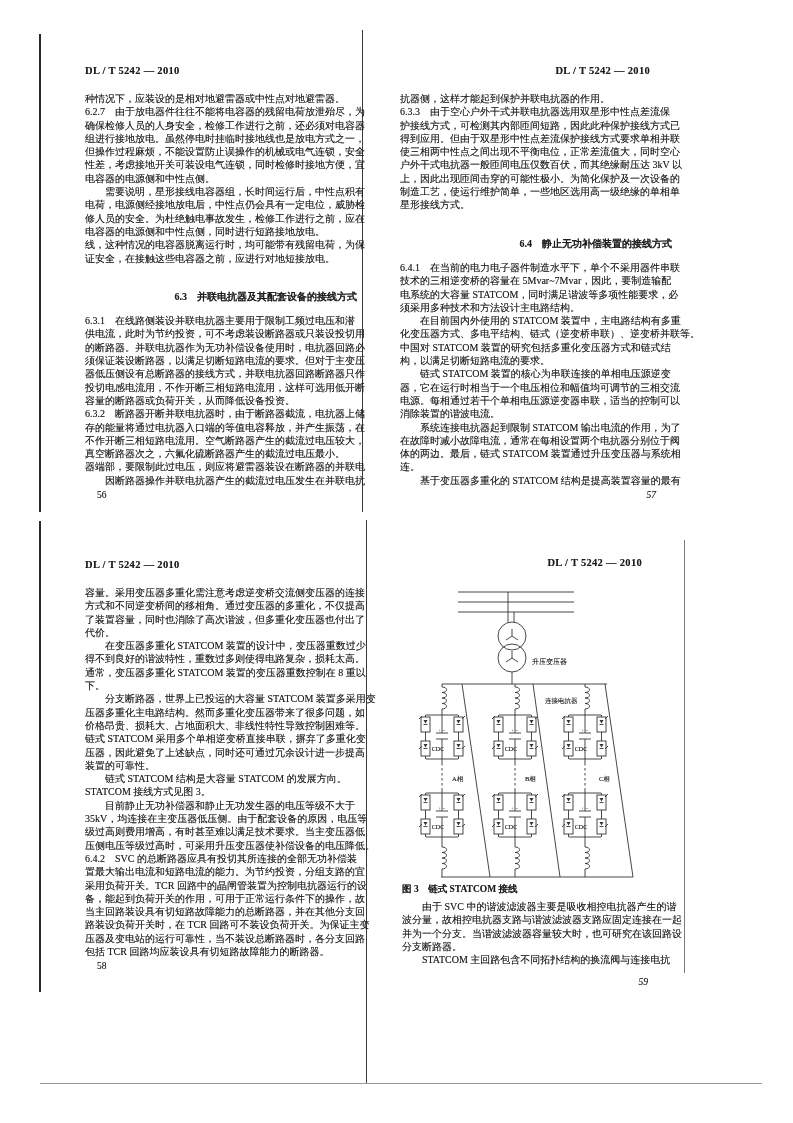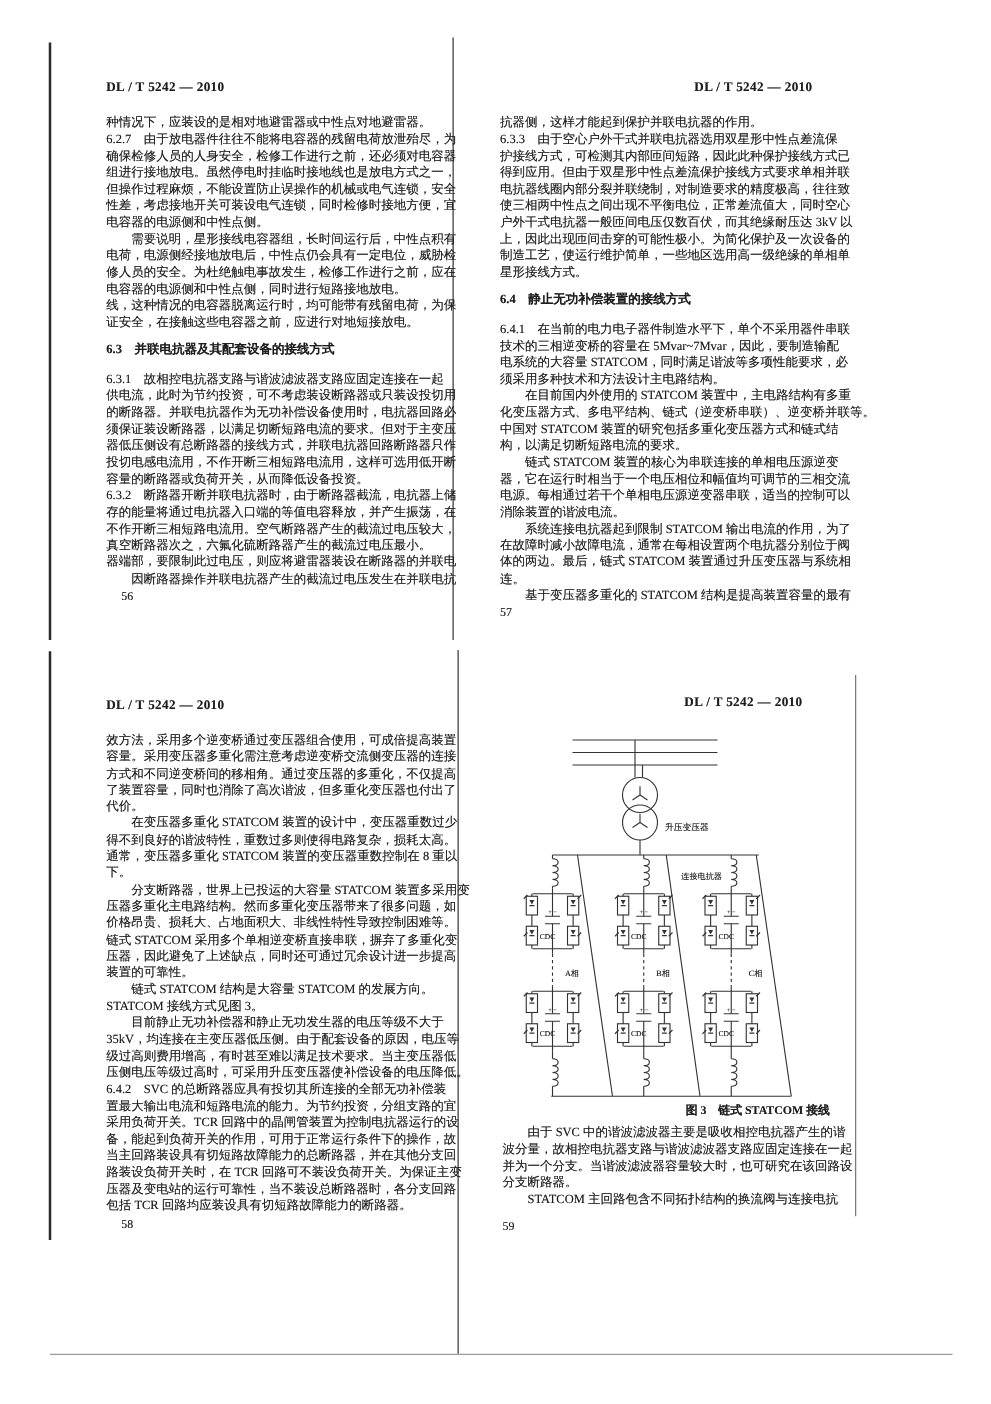--- a/index.html
+++ b/index.html
@@ -11,29 +11,29 @@
   
   .page{position:absolute;color:#1d1d1d;font-size:10px;line-height:13.3px;
         text-shadow:0 0 .4px rgba(20,20,20,.5);}
   #p56{left:85px;top:64px;width:272px;}
   #p57{left:400px;top:64px;width:272px;}
   #p58{left:85px;top:558px;width:272px;}
   #p59{left:402px;top:556px;width:262px;}
   .hdr{font-weight:bold;font-size:10.5px;letter-spacing:.3px;height:13px;margin-bottom:15px;white-space:nowrap;}
   .hdr.right{text-align:right;padding-right:22px;}
   .body .tl{white-space:nowrap;height:13.3px;overflow:visible;}
-  .body .th{font-weight:bold;text-align:left;height:13.3px;margin:8px 0 11px;white-space:nowrap;}
+  .body .th{font-weight:bold;text-align:right;height:13.3px;margin:25px 0 11px;white-space:nowrap;}
   .pnum{margin-top:2px;padding-left:12px;font-size:9.5px;}
-  .pnum.right{padding-left:0;padding-right:16px;}
+  .pnum.right{text-align:right;padding-left:0;padding-right:16px;font-style:italic;}
   
   #fig{margin:1px 0 0 0;height:296px;}
   #fig svg{display:block;}
   .figline{stroke:#333;stroke-width:.9;fill:none;}
   .figtext{fill:#222;stroke:none;font-family:"Liberation Serif","DejaVu Serif",serif;}
-  .caption{text-align:right;font-weight:bold;font-size:9.5px;height:13px;margin-top:3px;white-space:nowrap;}
+  .caption{text-align:left;font-weight:bold;font-size:9.5px;height:13px;margin-top:3px;white-space:nowrap;}
 </style>
 </head>
 <body>
 
 <div id="canvas">
 
   <div class="vline" style="left:39px;top:34px;width:1.5px;height:478px"></div>
   <div class="vline" style="left:39px;top:521px;width:1.5px;height:471px"></div>
   <div class="vline" style="left:362px;top:30px;width:1px;height:482px;background:#3a3a3a"></div>
   <div class="vline" style="left:366px;top:520px;width:1px;height:563px;background:#3a3a3a"></div>
@@ -50,21 +50,21 @@
         <div class="tl">但操作过程麻烦，不能设置防止误操作的机械或电气连锁，安全</div>
         <div class="tl">性差，考虑接地开关可装设电气连锁，同时检修时接地方便，宜</div>
         <div class="tl">电容器的电源侧和中性点侧。</div>
         <div class="tl">　　需要说明，星形接线电容器组，长时间运行后，中性点积有</div>
         <div class="tl">电荷，电源侧经接地放电后，中性点仍会具有一定电位，威胁检</div>
         <div class="tl">修人员的安全。为杜绝触电事故发生，检修工作进行之前，应在</div>
         <div class="tl">电容器的电源侧和中性点侧，同时进行短路接地放电。</div>
         <div class="tl">线，这种情况的电容器脱离运行时，均可能带有残留电荷，为保</div>
         <div class="tl">证安全，在接触这些电容器之前，应进行对地短接放电。</div>
         <div class="th">6.3　并联电抗器及其配套设备的接线方式</div>
-        <div class="tl">6.3.1　故相控电抗器支路与谐波滤波器支路应固定连接在一起</div>
+        <div class="tl">6.3.1　在线路侧装设并联电抗器主要用于限制工频过电压和潜</div>
         <div class="tl">供电流，此时为节约投资，可不考虑装设断路器或只装设投切用</div>
         <div class="tl">的断路器。并联电抗器作为无功补偿设备使用时，电抗器回路必</div>
         <div class="tl">须保证装设断路器，以满足切断短路电流的要求。但对于主变压</div>
         <div class="tl">器低压侧设有总断路器的接线方式，并联电抗器回路断路器只作</div>
         <div class="tl">投切电感电流用，不作开断三相短路电流用，这样可选用低开断</div>
         <div class="tl">容量的断路器或负荷开关，从而降低设备投资。</div>
         <div class="tl">6.3.2　断路器开断并联电抗器时，由于断路器截流，电抗器上储</div>
         <div class="tl">存的能量将通过电抗器入口端的等值电容释放，并产生振荡，在</div>
         <div class="tl">不作开断三相短路电流用。空气断路器产生的截流过电压较大，</div>
         <div class="tl">真空断路器次之，六氟化硫断路器产生的截流过电压最小。</div>
@@ -74,21 +74,20 @@
     <div class="pnum">56</div>
   </section>
 
   <section class="page" id="p57">
     <div class="hdr right">DL / T 5242 — 2010</div>
     <div class="body">
         <div class="tl">抗器侧，这样才能起到保护并联电抗器的作用。</div>
         <div class="tl">6.3.3　由于空心户外干式并联电抗器选用双星形中性点差流保</div>
         <div class="tl">护接线方式，可检测其内部匝间短路，因此此种保护接线方式已</div>
         <div class="tl">得到应用。但由于双星形中性点差流保护接线方式要求单相并联</div>
-        <div class="tl">电抗器线圈内部分裂并联绕制，对制造要求的精度极高，往往致</div>
         <div class="tl">使三相两中性点之间出现不平衡电位，正常差流值大，同时空心</div>
         <div class="tl">户外干式电抗器一般匝间电压仅数百伏，而其绝缘耐压达 3kV 以</div>
         <div class="tl">上，因此出现匝间击穿的可能性极小。为简化保护及一次设备的</div>
         <div class="tl">制造工艺，使运行维护简单，一些地区选用高一级绝缘的单相单</div>
         <div class="tl">星形接线方式。</div>
         <div class="th">6.4　静止无功补偿装置的接线方式</div>
         <div class="tl">6.4.1　在当前的电力电子器件制造水平下，单个不采用器件串联</div>
         <div class="tl">技术的三相逆变桥的容量在 5Mvar~7Mvar，因此，要制造输配</div>
         <div class="tl">电系统的大容量 STATCOM，同时满足谐波等多项性能要求，必</div>
         <div class="tl">须采用多种技术和方法设计主电路结构。</div>
@@ -105,21 +104,20 @@
         <div class="tl">体的两边。最后，链式 STATCOM 装置通过升压变压器与系统相</div>
         <div class="tl">连。</div>
         <div class="tl">　　基于变压器多重化的 STATCOM 结构是提高装置容量的最有</div>
       </div>
     <div class="pnum right">57</div>
   </section>
 
   <section class="page" id="p58">
     <div class="hdr">DL / T 5242 — 2010</div>
     <div class="body">
-        <div class="tl">效方法，采用多个逆变桥通过变压器组合使用，可成倍提高装置</div>
         <div class="tl">容量。采用变压器多重化需注意考虑逆变桥交流侧变压器的连接</div>
         <div class="tl">方式和不同逆变桥间的移相角。通过变压器的多重化，不仅提高</div>
         <div class="tl">了装置容量，同时也消除了高次谐波，但多重化变压器也付出了</div>
         <div class="tl">代价。</div>
         <div class="tl">　　在变压器多重化 STATCOM 装置的设计中，变压器重数过少</div>
         <div class="tl">得不到良好的谐波特性，重数过多则使得电路复杂，损耗太高。</div>
         <div class="tl">通常，变压器多重化 STATCOM 装置的变压器重数控制在 8 重以</div>
         <div class="tl">下。</div>
         <div class="tl">　　分支断路器，世界上已投运的大容量 STATCOM 装置多采用变</div>
         <div class="tl">压器多重化主电路结构。然而多重化变压器带来了很多问题，如</div>

